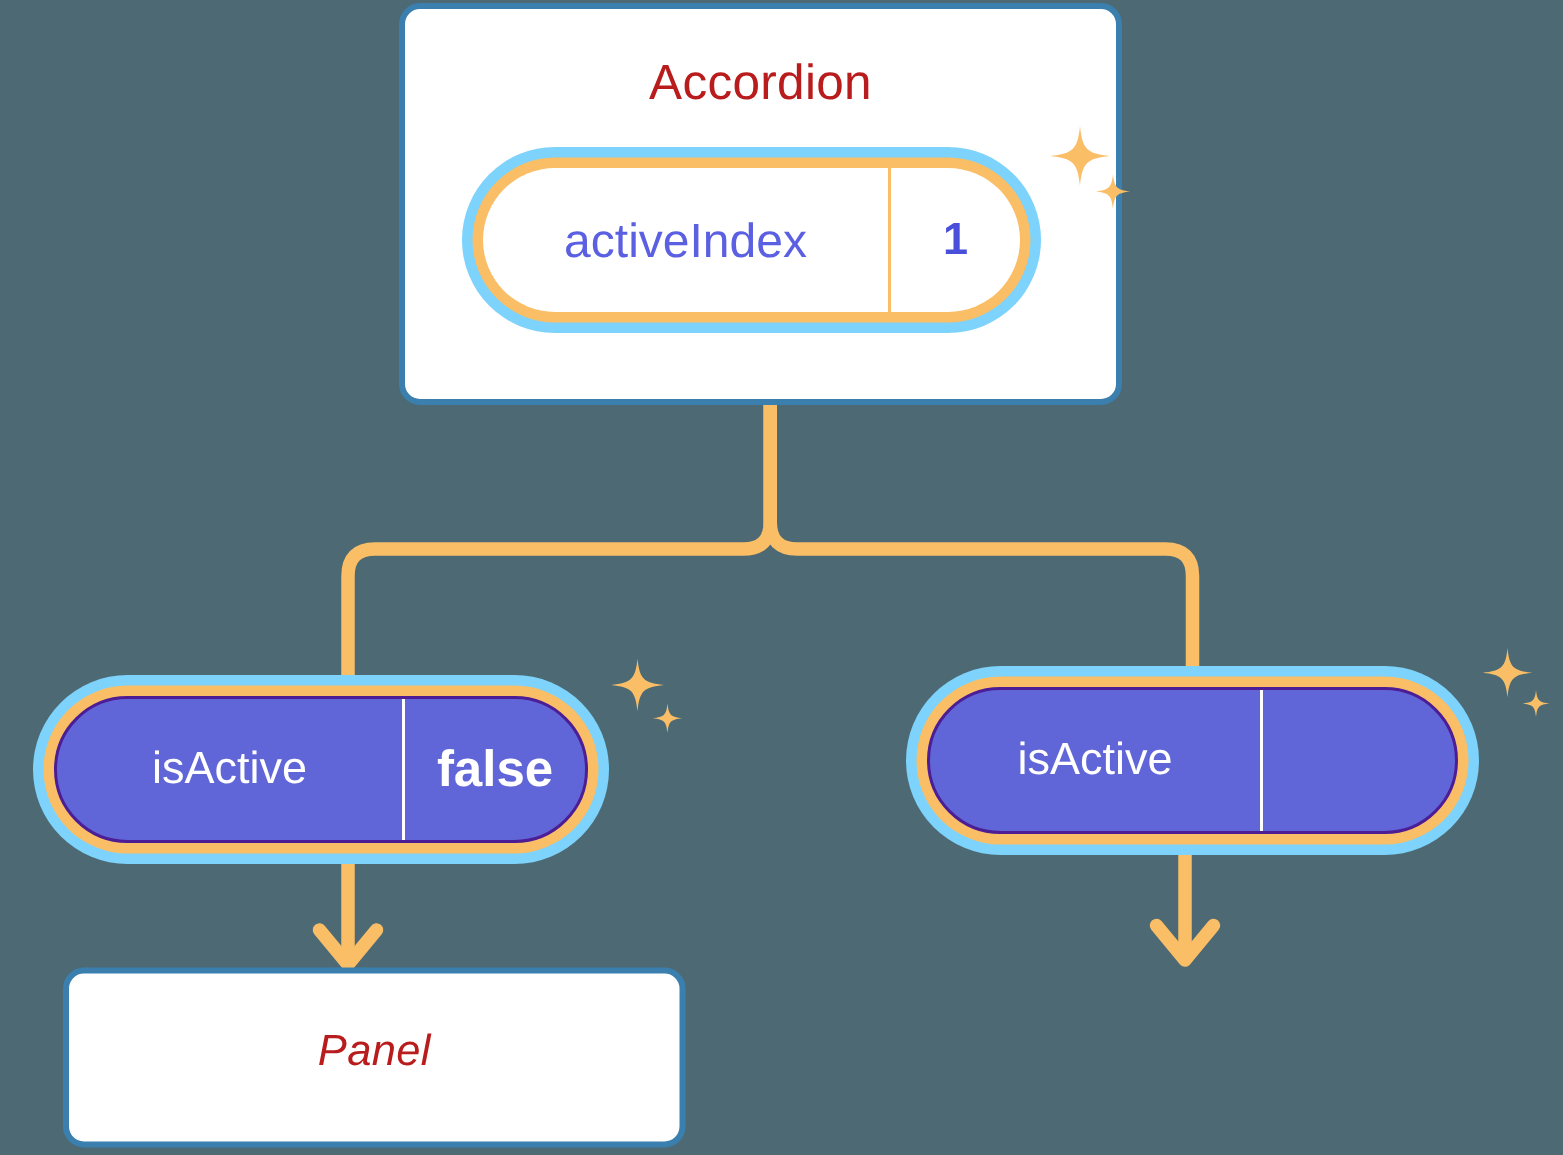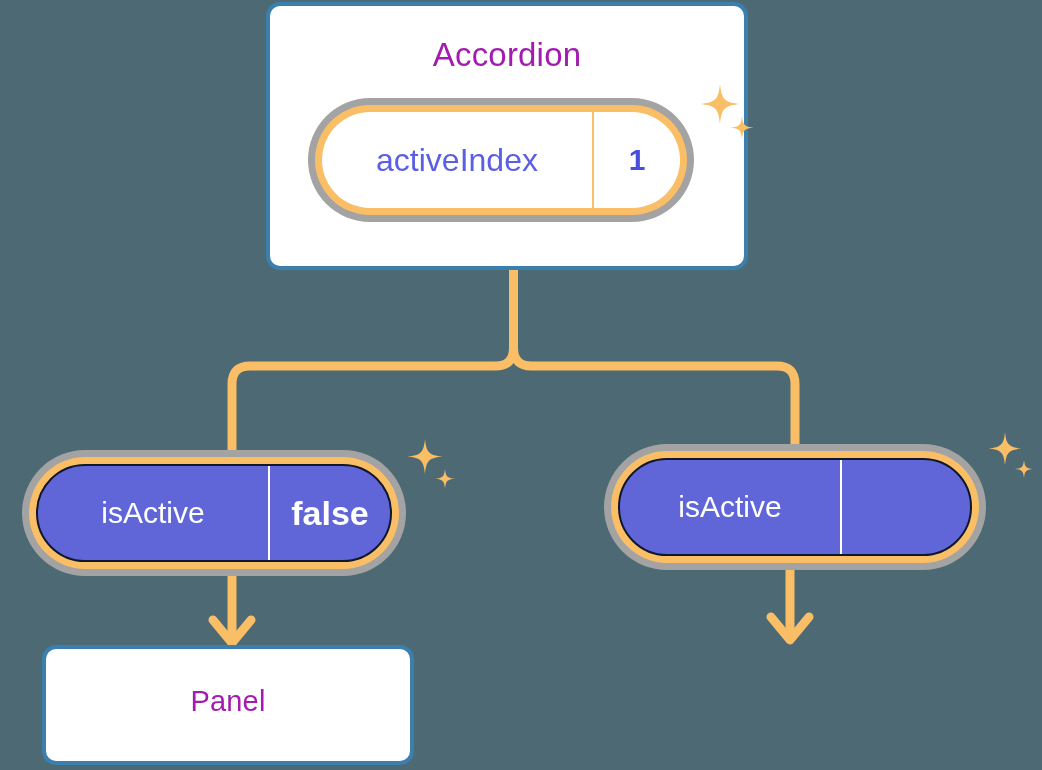--- a/index.html
+++ b/index.html
@@ -33,53 +33,54 @@
     background: #ffffff;
     border: 4px solid #3a7fad;
     border-radius: 14px;
     box-sizing: border-box;
   }
   .card-title {
     position: absolute;
     left: 0;
     width: 100%;
     text-align: center;
-    color: #a21caf;
+    color: #b91c1c;
     font-weight: 400;
     letter-spacing: .2px;
   }
 
   #accordion-card {
     left: 266px;
     top: 2px;
     width: 482px;
     height: 268px;
   }
   #accordion-card .card-title {
     top: 30px;
     font-size: 33px;
   }
 
   .panel-card {
-    width: 372px;
+    width: 415px;
     height: 120px;
     top: 645px;
+    font-style: italic;
   }
   #panel-left  { left: 42px; }
   .panel-card .card-title {
     top: 36px;
     font-size: 29px;
   }
 
   
   .pill {
     position: absolute;
     box-sizing: border-box;
     border-radius: 999px;
-    background: #a3a3a3;           
+    background: #7dd3fc;           
     padding: 7px;
     display: flex;
   }
   .pill-mid {
     flex: 1;
     border-radius: 999px;
     background: #f9be66;           
     padding: 7px;
     display: flex;
   }
@@ -107,21 +108,21 @@
   }
   .pill.light .pill-val {
     color: #4a4fdb;
     font-size: 30px;
     font-weight: 700;
   }
 
   
   .pill.solid .pill-inner {
     background: #6066d8;
-    border: 2px solid #0f172a;
+    border: 2px solid #4c1d95;
   }
   .pill.solid .pill-key {
     color: #ffffff;
     font-size: 30px;
     font-weight: 400;
     border-right: 2px solid #ffffff;
   }
   .pill.solid .pill-val {
     color: #ffffff;
     font-size: 34px;

